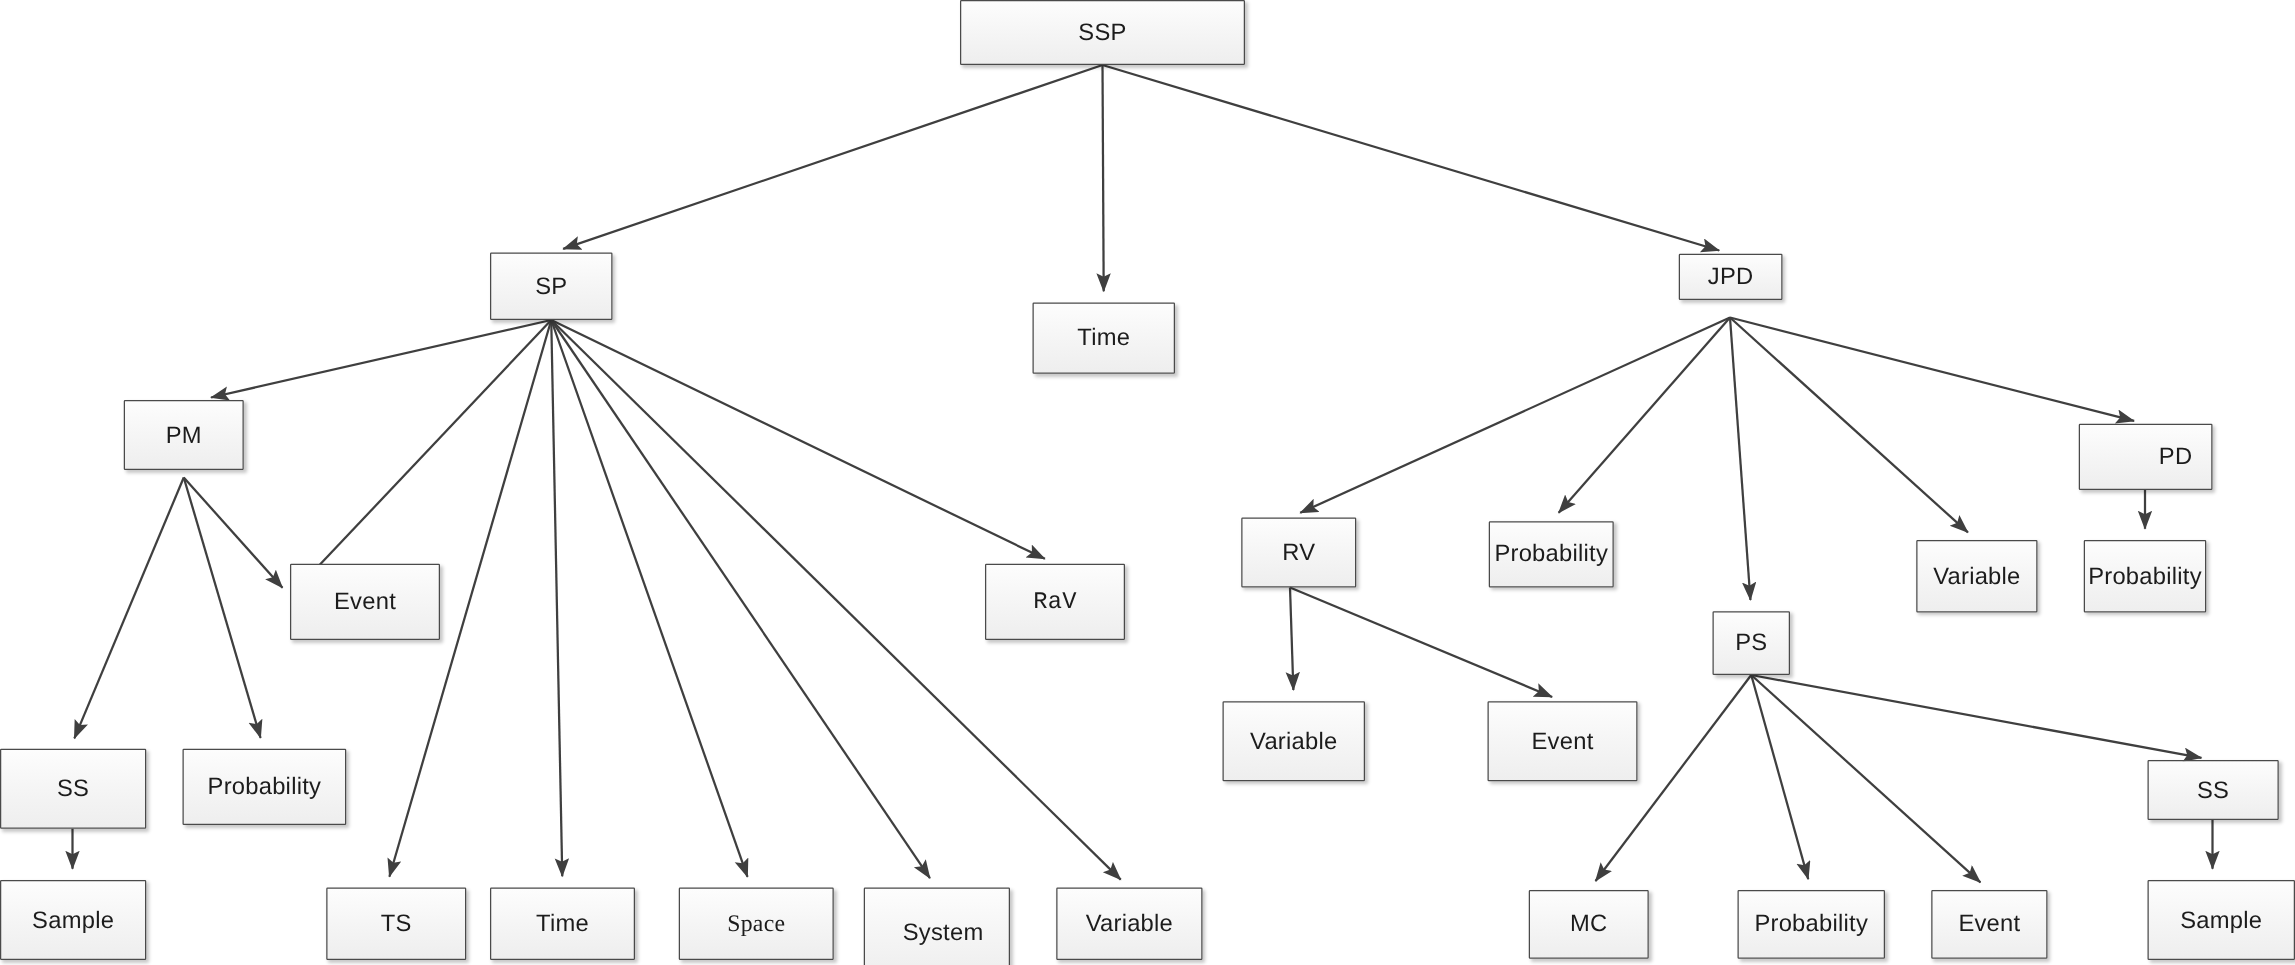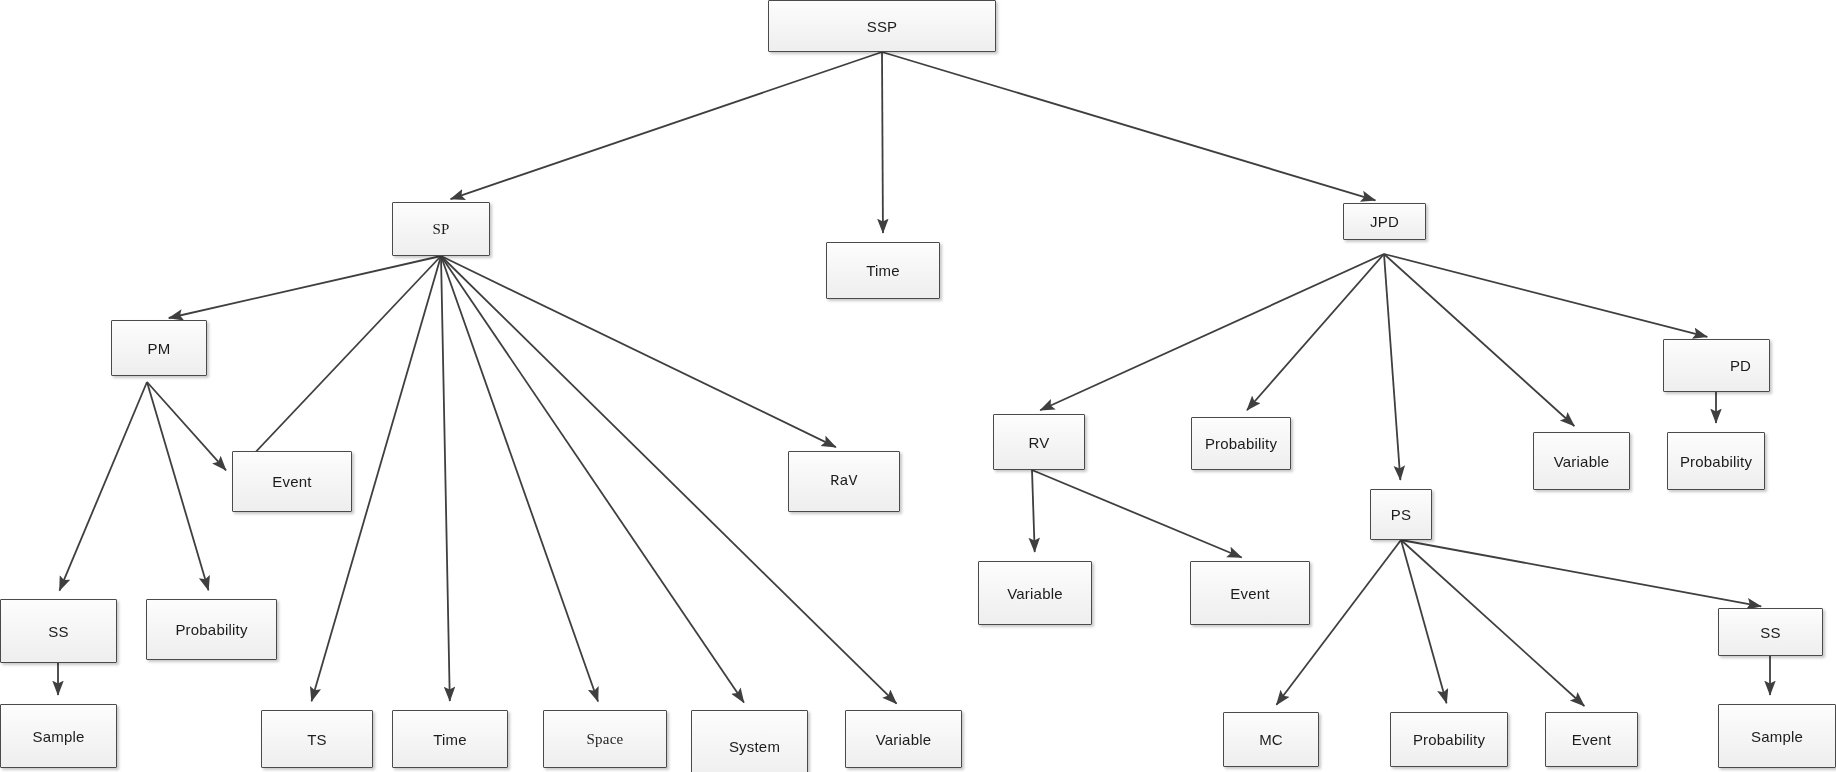--- a/index.html
+++ b/index.html
@@ -27,21 +27,21 @@
     position: absolute;
     box-sizing: border-box;
     display: flex;
     align-items: center;
     justify-content: center;
     background: linear-gradient(to bottom, #fdfdfd 0%, #f6f6f6 45%, #eeeeee 100%);
     border: 1px solid #4a4a4a;
     border-radius: 1px;
     box-shadow: 2px 2px 3px rgba(0,0,0,0.22);
     color: #1c1c1c;
-    font-size: 15px;
+    font-size: 19px;
     font-weight: 400;
     letter-spacing: 0.2px;
     white-space: nowrap;
     z-index: 2;
   }
   .node .node-label {
     display: block;
     line-height: 1;
   }
 </style>
@@ -83,30 +83,30 @@
         <line x1="1401" y1="540" x2="1446.5808092896746" y2="703.3312332880002" stroke="#3f3f3f" stroke-width="1.8" marker-end="url(#arrowhead)"></line>
         <line x1="1401" y1="540" x2="1584.3278421210355" y2="705.9599412885162" stroke="#3f3f3f" stroke-width="1.8" marker-end="url(#arrowhead)"></line>
         <line x1="1401" y1="540" x2="1761.1490337849107" y2="606.3689276351597" stroke="#3f3f3f" stroke-width="1.8" marker-end="url(#arrowhead)"></line>
         <line x1="1770" y1="656" x2="1770" y2="695" stroke="#3f3f3f" stroke-width="1.8" marker-end="url(#arrowhead)"></line>
       </g>
   </svg>
   <div id="nodes">
       <div class="node" style="left: 768px; top: 0px; width: 228px; height: 52px;">
         <span class="node-label">SSP</span>
       </div>
-      <div class="node" style="left: 392px; top: 202px; width: 98px; height: 54px; font-family: Liberation Serif, serif;">
+      <div class="node" style="left: 392px; top: 202px; width: 98px; height: 54px;">
         <span class="node-label">SP</span>
       </div>
       <div class="node" style="left: 826px; top: 242px; width: 114px; height: 57px;">
         <span class="node-label">Time</span>
       </div>
       <div class="node" style="left: 1343px; top: 203px; width: 83px; height: 37px;">
         <span class="node-label">JPD</span>
       </div>
-      <div class="node" style="left: 111px; top: 320px; width: 96px; height: 56px;">
+      <div class="node" style="left: 99px; top: 320px; width: 96px; height: 56px;">
         <span class="node-label">PM</span>
       </div>
       <div class="node" style="left: 232px; top: 451px; width: 120px; height: 61px;">
         <span class="node-label">Event</span>
       </div>
       <div class="node" style="left: 0px; top: 599px; width: 117px; height: 64px;">
         <span class="node-label">SS</span>
       </div>
       <div class="node" style="left: 146px; top: 599px; width: 131px; height: 61px;">
         <span class="node-label">Probability</span>

